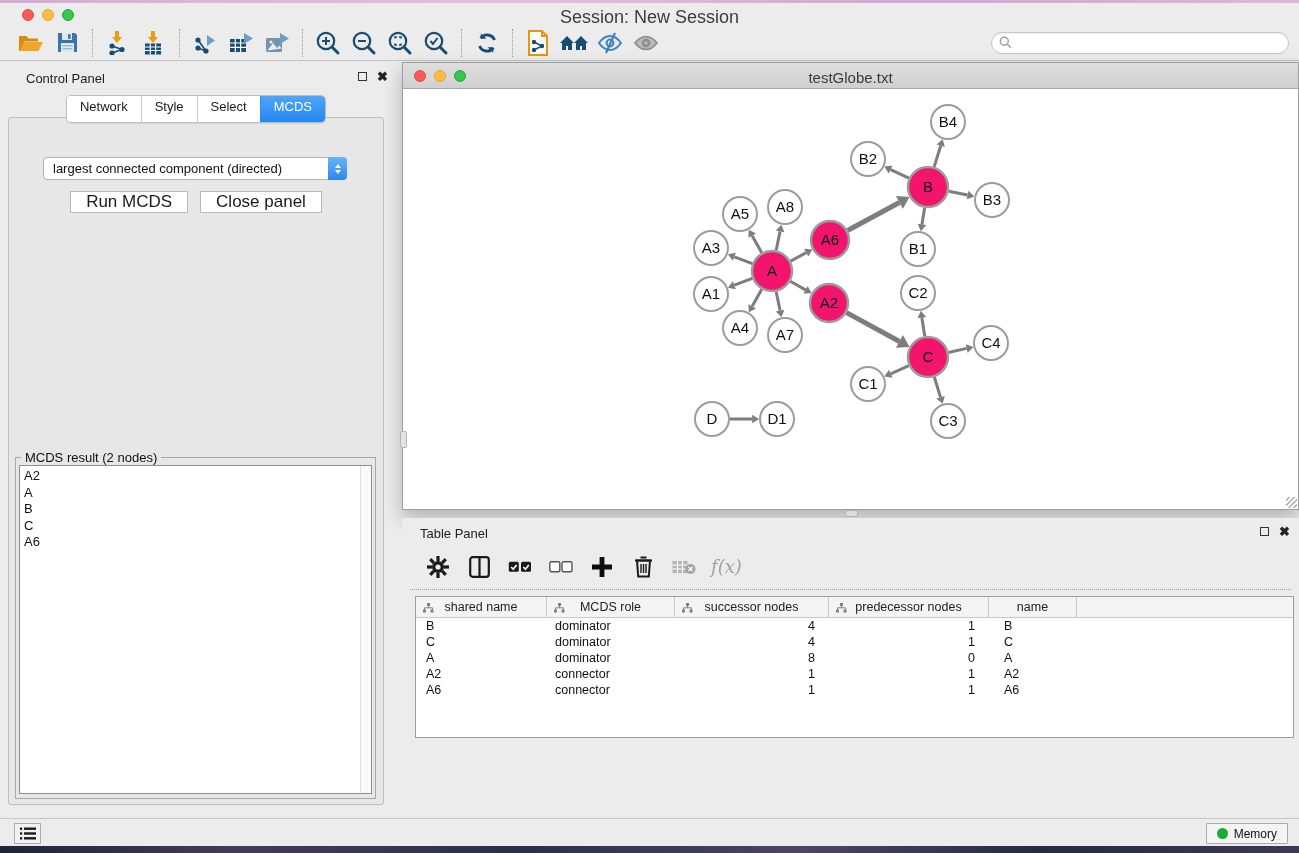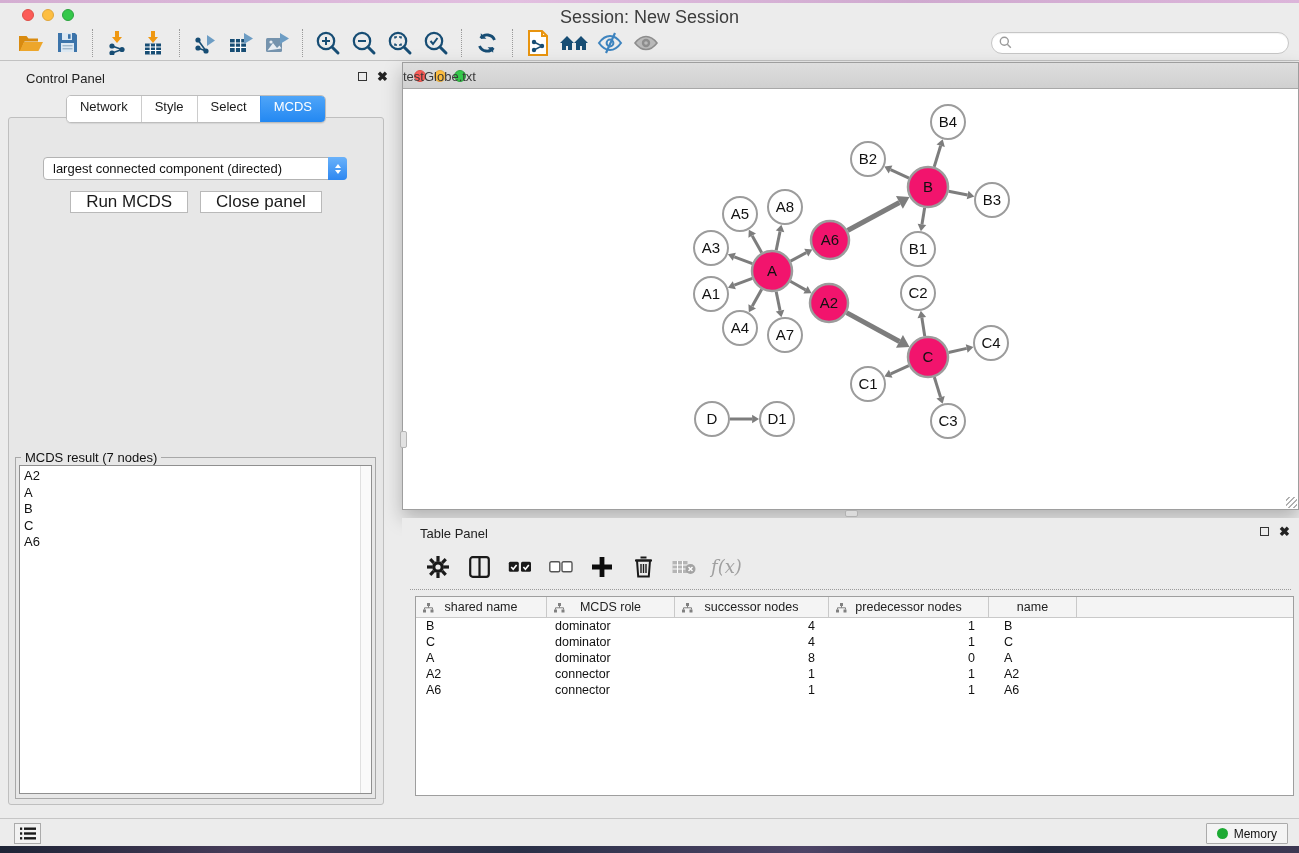--- a/index.html
+++ b/index.html
@@ -70,36 +70,36 @@
     border:1px solid #8f8f8f; overflow:hidden; }
   .result-list ul { list-style:none; padding:2px 0 0 4px; }
   .result-list li { font-size:13px; color:#111; line-height:16.5px; }
   .result-scroll { position:absolute; right:0; top:0; bottom:0; width:11px; background:#fafafa; border-left:1px solid #e0e0e0; }
 
   
   .net-window { left:402px; top:62px; width:897px; height:448px; background:#fff;
     border:1px solid #9e9e9e; box-shadow:0 8px 18px rgba(0,0,0,.25); }
   .net-titlebar { position:absolute; left:0; top:0; right:0; height:26px;
     background:linear-gradient(#dedede,#d0d0d0); border-bottom:1px solid #a8a8a8; }
-  .net-titlebar .title { position:absolute; left:0; right:0; top:6px; text-align:left; font-size:13px; color:#3a3a3a; }
+  .net-titlebar .title { position:absolute; left:0; right:0; top:6px; text-align:center; font-size:15px; color:#3a3a3a; }
   .net-canvas { position:absolute; left:0; top:27px; right:0; bottom:0; background:#fff; }
   .resize-grip { position:absolute; right:1px; bottom:1px; width:11px; height:11px;
     background:repeating-linear-gradient(135deg,transparent 0 2px,#b0b0b0 2px 3.5px); }
   .edge-handle-v { position:absolute; left:-3px; top:368px; width:7px; height:17px;
     background:#e2e2e2; border:1px solid #b5b5b5; border-radius:2px; }
   .split-handle-h { left:845px; top:510px; width:13px; height:7px; background:#dcdcdc;
     border:1px solid #b2b2b2; border-radius:2px; z-index:5; }
 
   
   .table-panel { left:402px; top:518px; width:897px; height:294px; background:#ececec; }
   .tp-toolbar { position:absolute; left:8px; top:26px; right:8px; height:46px;
     border-bottom:1px dotted #9a9a9a; display:flex; align-items:center; padding-left:14px; gap:13px; }
   .tp-ico { display:flex; align-items:center; justify-content:center; width:28px; height:30px; }
   .fx { font-family:"DejaVu Serif", serif; font-style:italic; font-size:18px; color:#a0a0a0; }
-  .grid { position:absolute; left:13px; top:78px; width:879px; height:200px; background:#fff; border:1px solid #9e9e9e; overflow:hidden; }
+  .grid { position:absolute; left:13px; top:78px; width:879px; height:142px; background:#fff; border:1px solid #9e9e9e; overflow:hidden; }
   .grid-head { display:flex; height:21px; background:#f4f4f4; border-bottom:1px solid #c9c9c9; }
   .gh-cell { position:relative; border-right:1px solid #c9c9c9; display:flex; align-items:center;
     justify-content:center; font-size:12.5px; color:#222; gap:5px; }
   .gh-cell .hier { position:absolute; left:7px; top:6px; }
   .grid-row { display:flex; height:16px; align-items:center; }
   .gr-cell { font-size:12.5px; color:#111; white-space:nowrap; overflow:hidden; }
   .tp-tabs { position:absolute; left:0; right:0; top:270px; display:flex; justify-content:center; }
   .tp-tabs .tab { padding:4px 15px 5px; }
 
   
@@ -297,21 +297,21 @@
           <span class="tri up"></span>
           <span class="tri down"></span>
         </span>
     </div>
     <div class="cp-buttons">
       <div class="btn">Run MCDS</div>
       <div class="btn">Close panel</div>
     </div>
 
     <div class="result-group">
-      <div class="result-label">MCDS result (7 nodes)</div>
+      <div class="result-label">MCDS result (2 nodes)</div>
       <div class="result-list">
         <ul id="result-items">
             <li>A2</li>
             <li>A</li>
             <li>B</li>
             <li>C</li>
             <li>A6</li>
           </ul>
         <div class="result-scroll"></div>
       </div>

